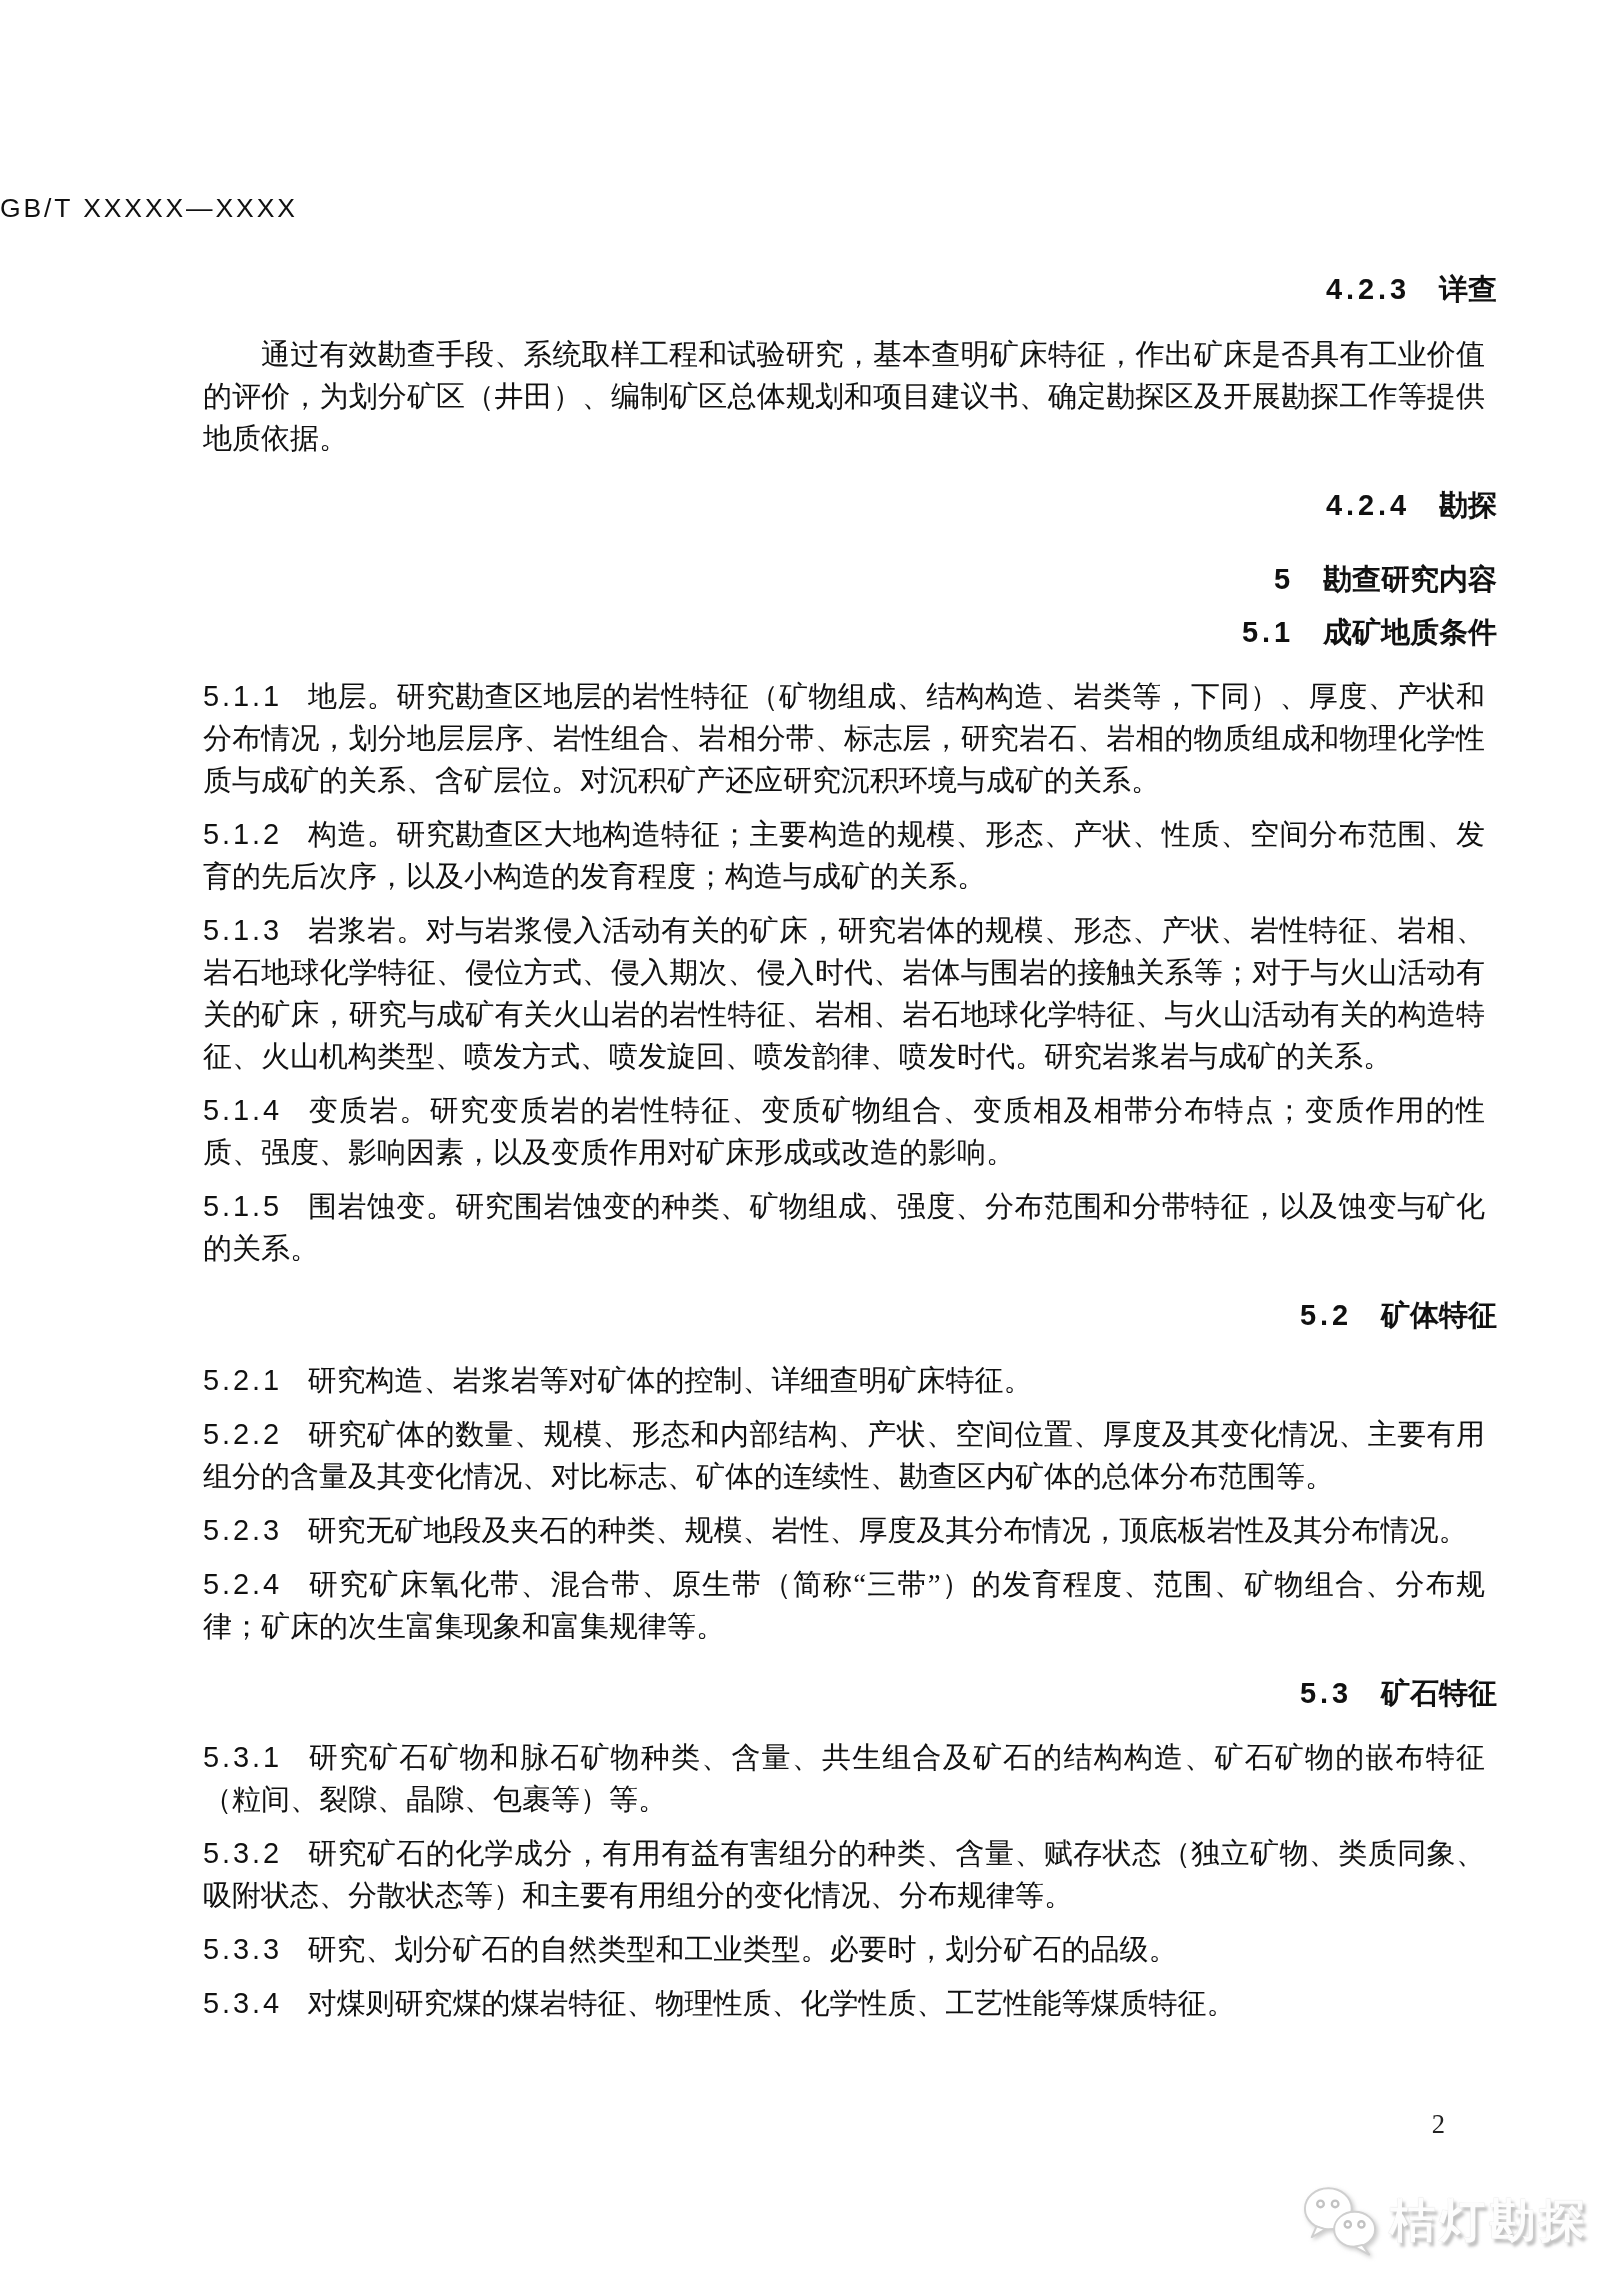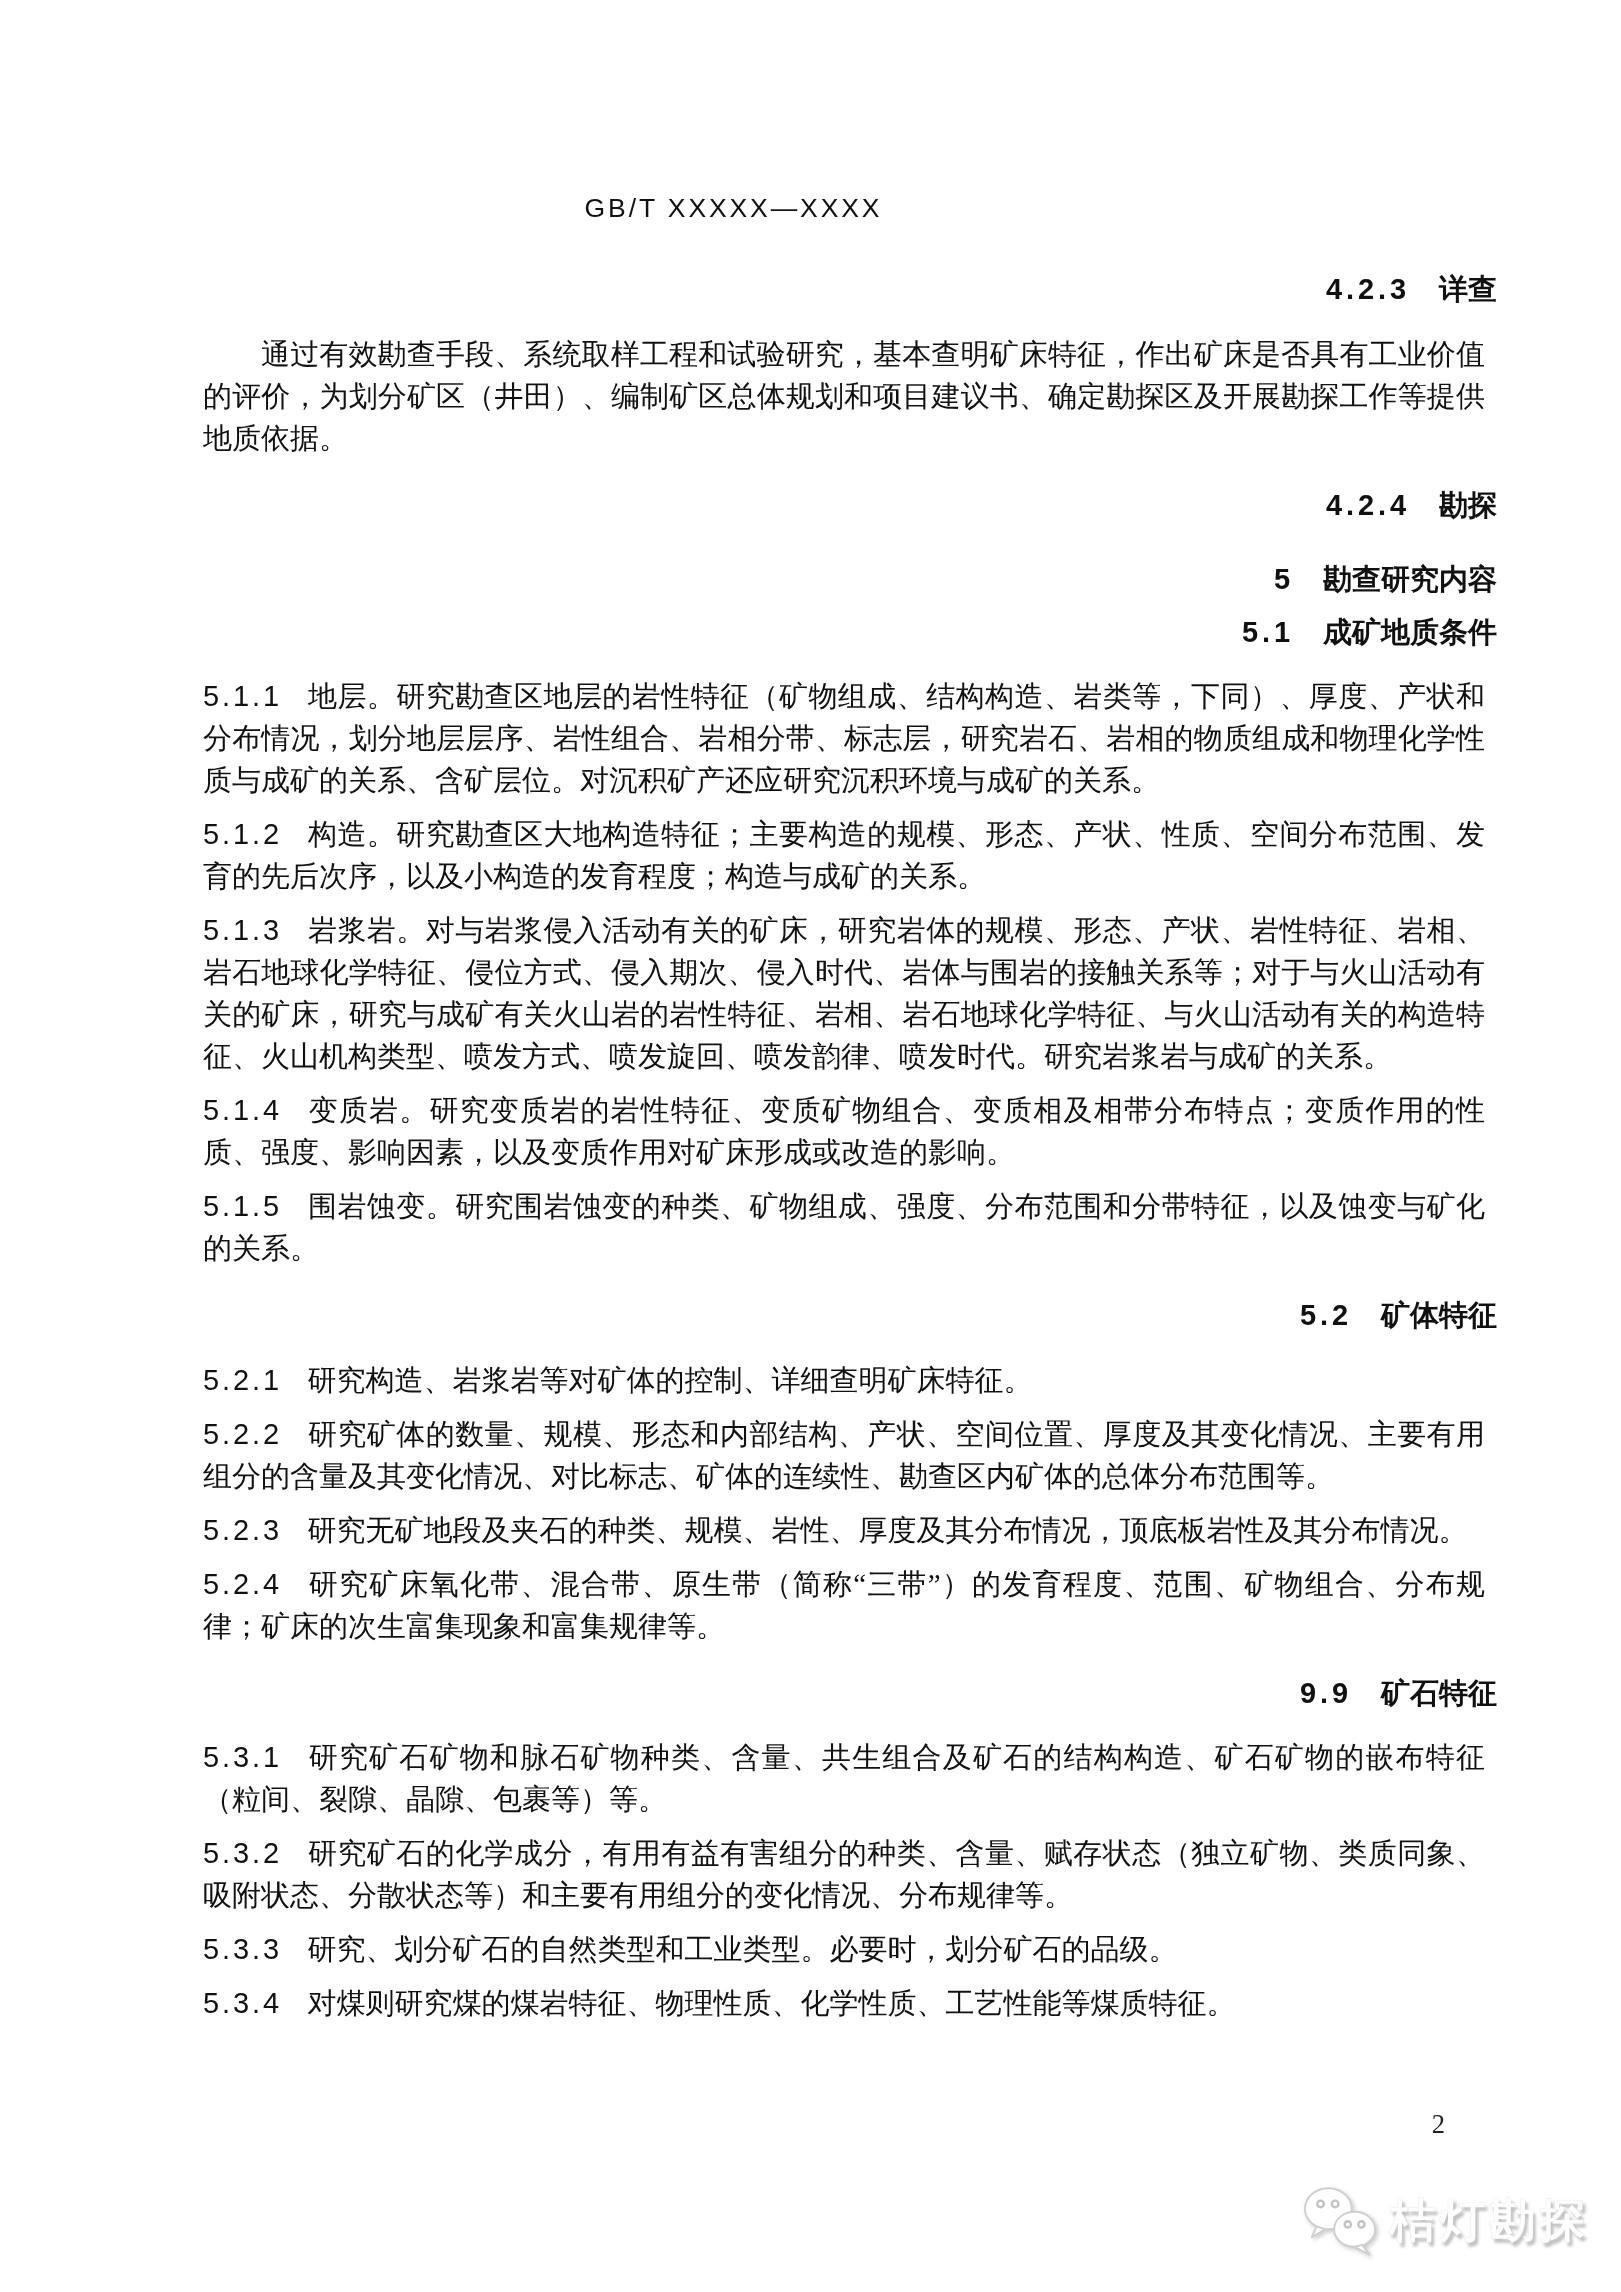--- a/index.html
+++ b/index.html
@@ -9,21 +9,21 @@
     height: 2293px;
     background: #ffffff;
     overflow: hidden;
     font-family: "Liberation Serif", serif;
     color: #111111;
   }
   
   .hdr {
     padding-top: 192px;
     padding-right: 154px;
-    text-align: center;
+    text-align: left;
     font-family: "Liberation Sans", sans-serif;
     font-size: 26.5px;
     line-height: 33px;
     letter-spacing: 2.9px;
     color: #111;
     white-space: nowrap;
   }
   
   main.content {
     margin-left: 191px;
@@ -103,21 +103,21 @@
       <p class="item"><span class="num">5.1.1</span><span class="txt">地层。研究勘查区地层的岩性特征（矿物组成、结构构造、岩类等，下同）、厚度、产状和分布情况，划分地层层序、岩性组合、岩相分带、标志层，研究岩石、岩相的物质组成和物理化学性质与成矿的关系、含矿层位。对沉积矿产还应研究沉积环境与成矿的关系。</span></p>
       <p class="item"><span class="num">5.1.2</span><span class="txt">构造。研究勘查区大地构造特征；主要构造的规模、形态、产状、性质、空间分布范围、发育的先后次序，以及小构造的发育程度；构造与成矿的关系。</span></p>
       <p class="item"><span class="num">5.1.3</span><span class="txt">岩浆岩。对与岩浆侵入活动有关的矿床，研究岩体的规模、形态、产状、岩性特征、岩相、岩石地球化学特征、侵位方式、侵入期次、侵入时代、岩体与围岩的接触关系等；对于与火山活动有关的矿床，研究与成矿有关火山岩的岩性特征、岩相、岩石地球化学特征、与火山活动有关的构造特征、火山机构类型、喷发方式、喷发旋回、喷发韵律、喷发时代。研究岩浆岩与成矿的关系。</span></p>
       <p class="item"><span class="num">5.1.4</span><span class="txt">变质岩。研究变质岩的岩性特征、变质矿物组合、变质相及相带分布特点；变质作用的性质、强度、影响因素，以及变质作用对矿床形成或改造的影响。</span></p>
       <p class="item"><span class="num">5.1.5</span><span class="txt">围岩蚀变。研究围岩蚀变的种类、矿物组成、强度、分布范围和分带特征，以及蚀变与矿化的关系。</span></p>
       <h2 class="heading"><span class="num">5.2</span><span class="txt">矿体特征</span></h2>
       <p class="item"><span class="num">5.2.1</span><span class="txt">研究构造、岩浆岩等对矿体的控制、详细查明矿床特征。</span></p>
       <p class="item"><span class="num">5.2.2</span><span class="txt">研究矿体的数量、规模、形态和内部结构、产状、空间位置、厚度及其变化情况、主要有用组分的含量及其变化情况、对比标志、矿体的连续性、勘查区内矿体的总体分布范围等。</span></p>
       <p class="item"><span class="num">5.2.3</span><span class="txt">研究无矿地段及夹石的种类、规模、岩性、厚度及其分布情况，顶底板岩性及其分布情况。</span></p>
       <p class="item"><span class="num">5.2.4</span><span class="txt">研究矿床氧化带、混合带、原生带（简称“三带”）的发育程度、范围、矿物组合、分布规律；矿床的次生富集现象和富集规律等。</span></p>
-      <h2 class="heading"><span class="num">9.9</span><span class="txt">矿石特征</span></h2>
+      <h2 class="heading"><span class="num">5.3</span><span class="txt">矿石特征</span></h2>
       <p class="item"><span class="num">5.3.1</span><span class="txt">研究矿石矿物和脉石矿物种类、含量、共生组合及矿石的结构构造、矿石矿物的嵌布特征（粒间、裂隙、晶隙、包裹等）等。</span></p>
       <p class="item"><span class="num">5.3.2</span><span class="txt">研究矿石的化学成分，有用有益有害组分的种类、含量、赋存状态（独立矿物、类质同象、吸附状态、分散状态等）和主要有用组分的变化情况、分布规律等。</span></p>
       <p class="item"><span class="num">5.3.3</span><span class="txt">研究、划分矿石的自然类型和工业类型。必要时，划分矿石的品级。</span></p>
       <p class="item"><span class="num">5.3.4</span><span class="txt">对煤则研究煤的煤岩特征、物理性质、化学性质、工艺性能等煤质特征。</span></p>
     </main>
 
   <div class="pagenum">2</div>
 
   <div class="watermark">
     <svg width="76" height="73" viewBox="0 0 78 74" xmlns="http://www.w3.org/2000/svg">

